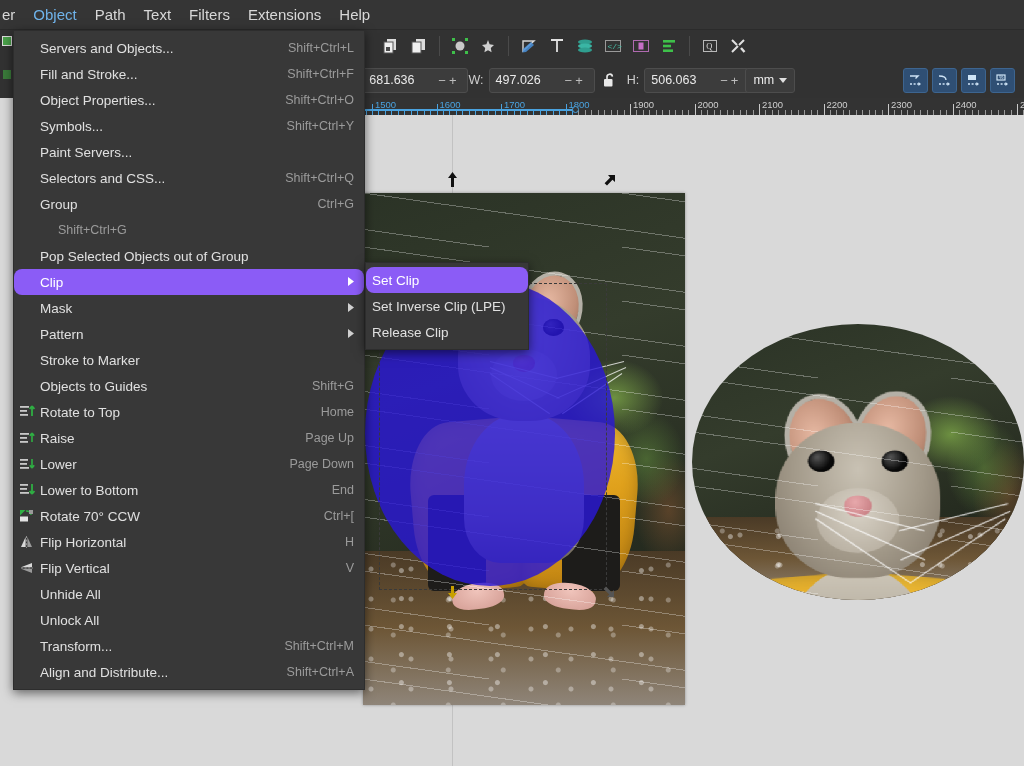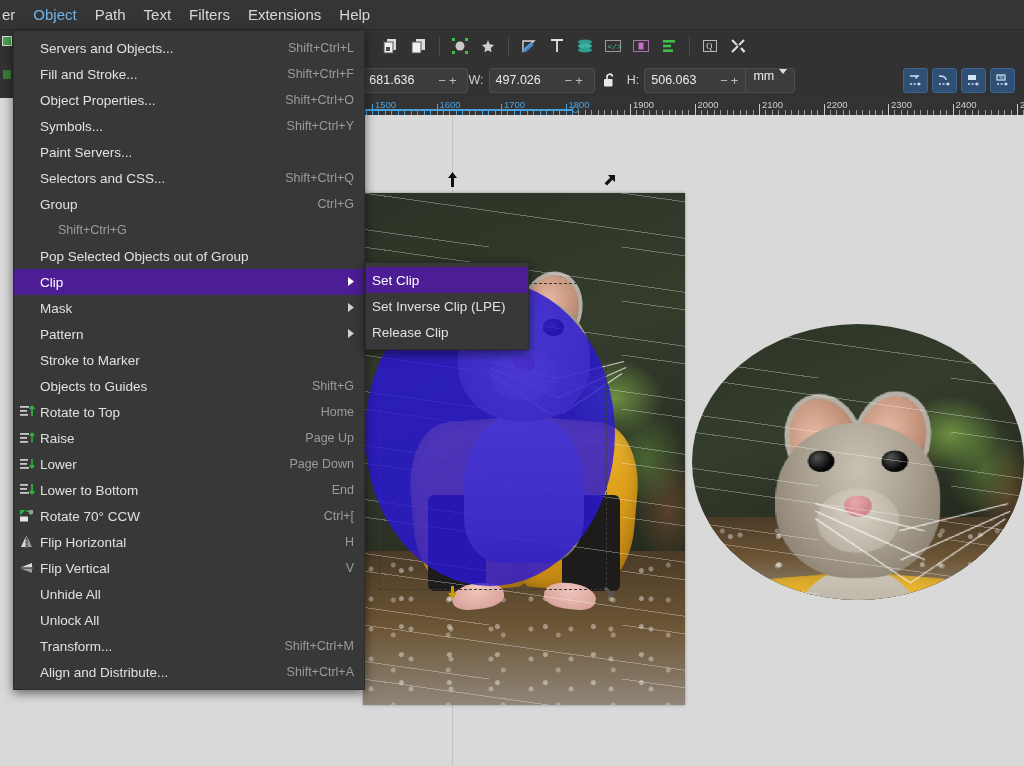--- a/index.html
+++ b/index.html
@@ -171,21 +171,21 @@
   .field .inp {
     background:#3c3c3c; border:1px solid #4d4d4d; border-radius:3px;
     height:25px; min-width:106px; color:#eaeaea; font-size:12.5px;
     display:flex; align-items:center; padding:0 6px;
   }
   .spin { display:flex; flex-direction:row; gap:3px; color:#bdbdbd; font-size:13px;
           margin-left:-30px; z-index:2; }
   .unit {
     background:#3c3c3c; border:1px solid #4d4d4d; border-radius:3px;
     height:25px; color:#eaeaea; font-size:12.5px;
-    display:flex; gap:5px; padding:0 7px; margin-left:7px;
+    display:flex; align-items:center; gap:5px; padding:0 7px; margin-left:7px;
   }
   .btn-blue {
     width:25px; height:25px; background:#2f4f74; border:1px solid #3d6590;
     border-radius:3px; display:flex; align-items:center; justify-content:center;
     margin-right:4px;
   }
 
   
   .ruler {
     position:absolute; left:0; top:98px; width:1024px; height:17px;
@@ -218,21 +218,21 @@
   }
   #object-menu { left:13px; top:30px; width:352px; }
   .row {
     display:flex; align-items:center; height:26px; padding:0 10px 0 0;
     color:#e0e0e0; font-size:13.5px; white-space:nowrap;
   }
   .row .ic { width:26px; min-width:26px; display:flex; align-items:center; justify-content:center; }
   .row .tx { flex:1; }
   .row .ac { color:#9b9b9b; font-size:12.5px; padding-left:18px; }
   .row .sub { color:#d0d0d0; font-size:10px; padding-left:10px; }
-  .row.hl { background:#4c1d95; color:#fff; }
+  .row.hl { background:#8b5cf6; color:#fff;border-radius:8px; }
   .row.hl .sub { color:#fff; }
 
   #clip-submenu { left:365px; top:262px; width:164px; }
   #clip-submenu .row { padding-left:0; }
   #clip-submenu .row .tx { padding-left:6px; }
 
   .leftstub { position:absolute; left:0; top:30px; width:13px; height:68px; background:#323232; }
 </style>
 </head>
 <body>

